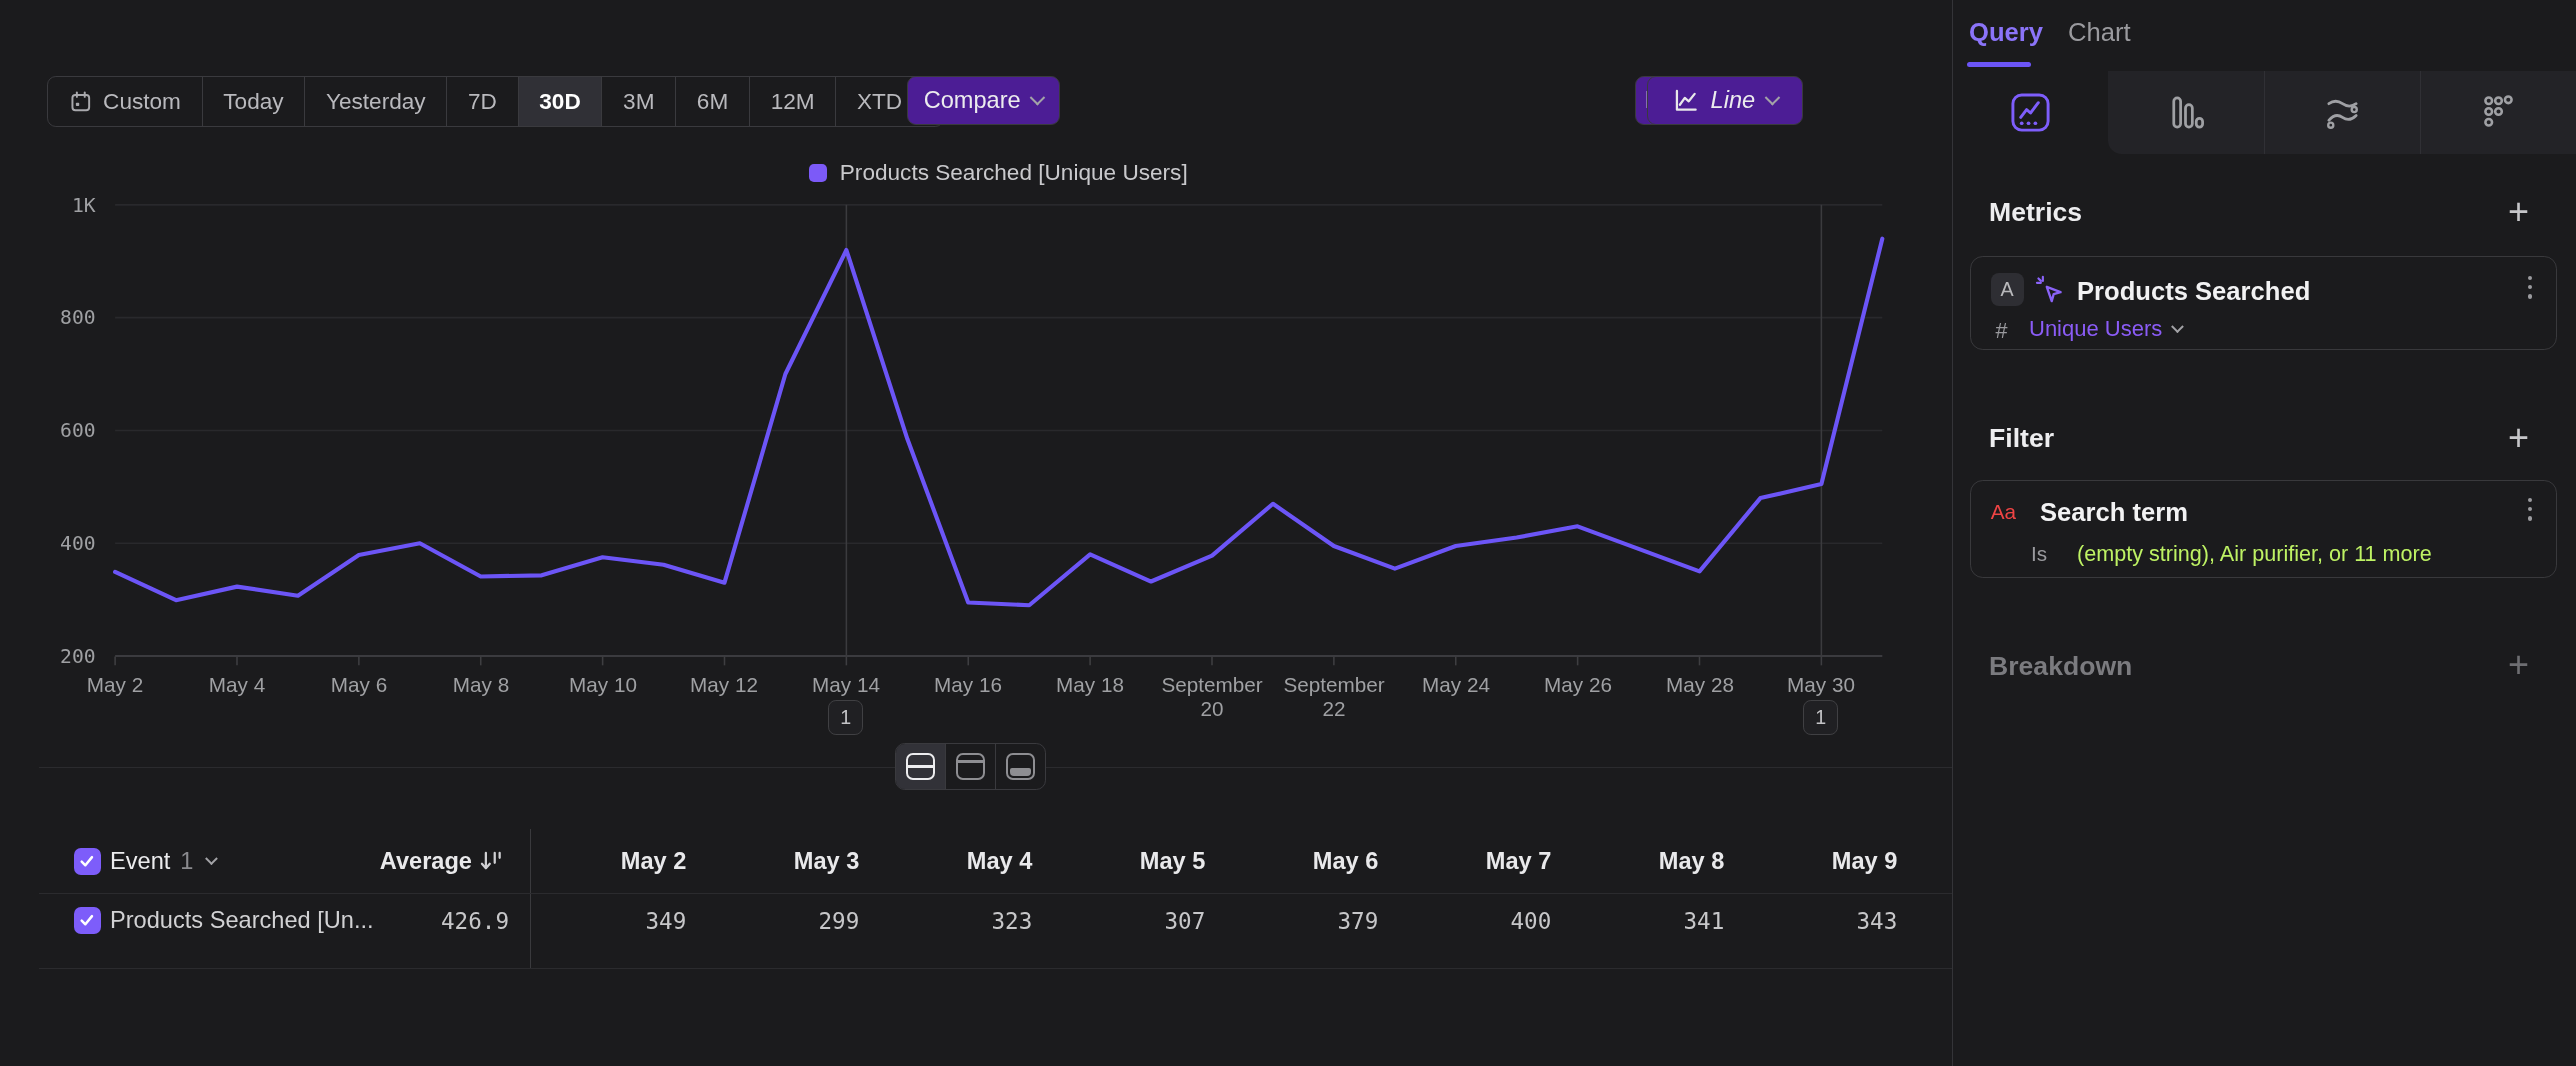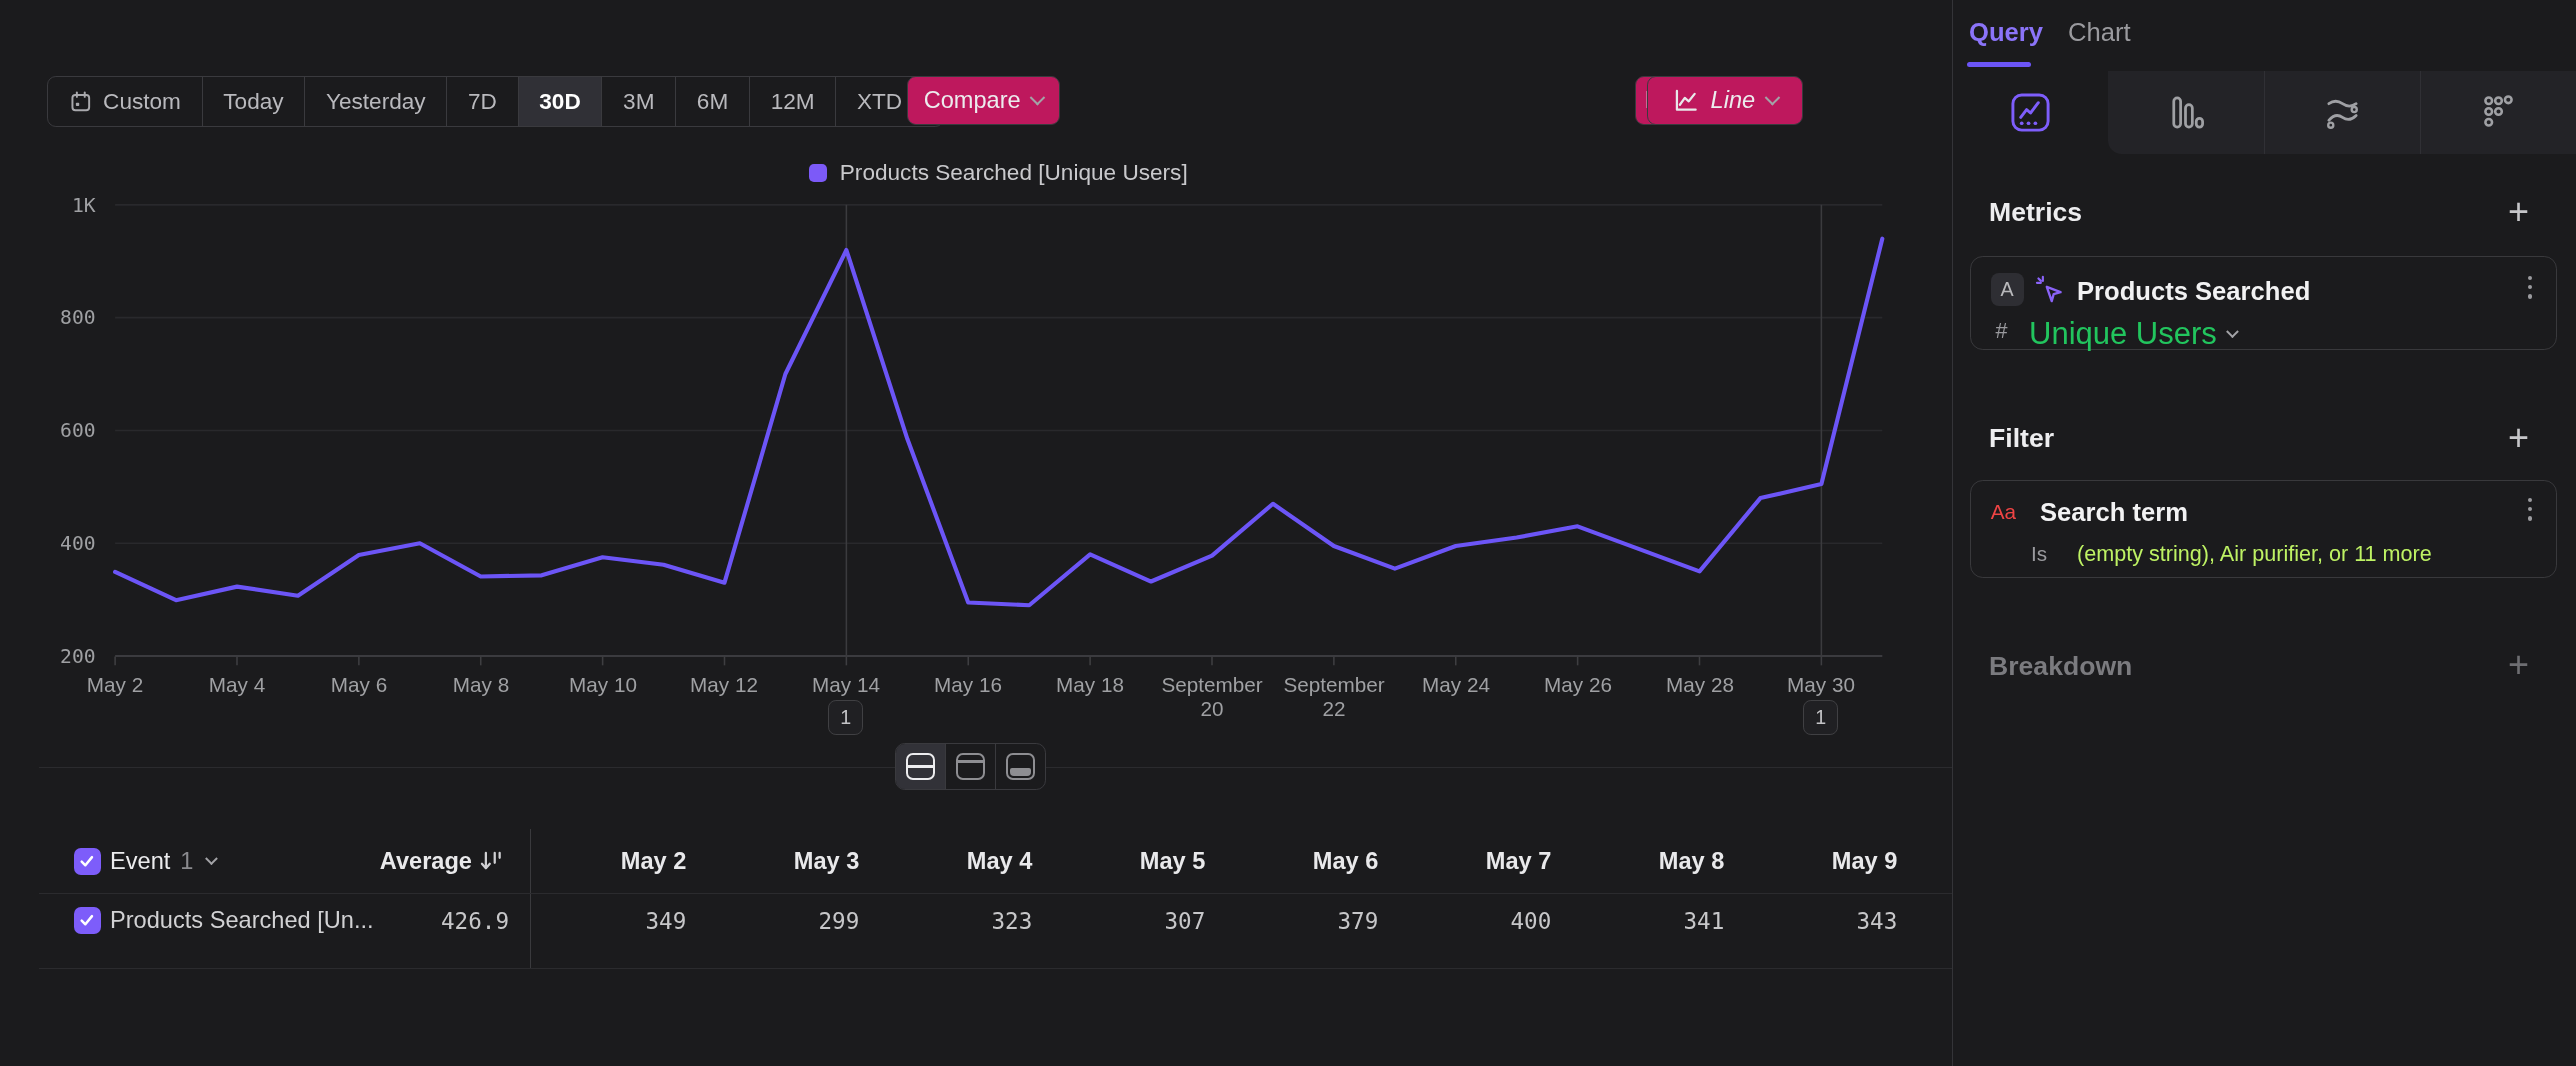--- a/index.html
+++ b/index.html
@@ -8,21 +8,21 @@
   .abs{position:absolute;}
   
   .range-control{position:absolute;left:47px;top:76px;height:49px;border:1px solid #3a3a3e;
        border-radius:8.9px;display:flex;overflow:hidden;background:#1b1b1d;}
   .range-item{display:flex;align-items:center;justify-content:center;gap:10.8px;padding:0 20.7px;
        color:#b9b9bd;font-size:22.6px;border-left:1px solid #3a3a3e;white-space:nowrap;cursor:pointer;}
   .range-item:first-child{border-left:none;}
   .range-item.selected{background:#303036;color:#ffffff;font-weight:bold;}
   .btn{position:absolute;top:76px;height:49px;box-sizing:border-box;border:1px solid #3a3a3e;
        border-radius:8.9px;display:flex;align-items:center;justify-content:center;gap:11.8px;
-       color:#ececee;font-size:23.6px;cursor:pointer;background:#be185d;}
+       color:#ececee;font-size:23.6px;cursor:pointer;background:#4c1d95;}
   .chev{width:8.9px;height:8.9px;border-right:2.3px solid #a3a3a7;border-bottom:2.3px solid #a3a3a7;
        transform:rotate(45deg) translate(-2px,-2px);display:inline-block;}
   .chev.small{width:6.9px;height:6.9px;}
   
   .legend{position:absolute;left:115px;top:160px;width:1767px;display:flex;align-items:center;
        justify-content:center;gap:12.8px;}
   .legend-swatch{width:17.7px;height:17.7px;border-radius:4.9px;background:#7c5af8;}
   .legend-label{font-size:22.6px;color:#c9c9cc;}
   
   #chart-svg{position:absolute;left:0;top:0;pointer-events:none;}
@@ -315,21 +315,21 @@
       <line x1="3" y1="9" x2="7" y2="9" stroke="#8a63f8" stroke-width="2.2" stroke-linecap="round"></line>
       <line x1="4.5" y1="4.5" x2="7" y2="7" stroke="#8a63f8" stroke-width="2.2" stroke-linecap="round"></line>
     </svg>
     <div class="card-title" style="left:106px;top:19.7px;">Products Searched</div>
     <div class="kebab" style="top:18.7px;">
         <i></i>
         <i></i>
         <i></i>
       </div>
     <div class="abs dim" style="left:24.6px;top:61px;font-size:21.6px;">#</div>
-    <div class="abs" style="left:58px;top:59px;font-size:31px;color:#22c55e;display:flex;align-items:center;gap:10.8px;">
+    <div class="abs" style="left:58px;top:59px;font-size:22px;color:#8b5cf6;display:flex;align-items:center;gap:10.8px;">
       <span>Unique Users</span>
       <span class="chev small"></span>
     </div>
   </div>
 
   <div class="section-h" style="top:423px;">Filter</div>
   <div class="plus" style="top:421px;">+</div>
 
   <div class="card" style="top:480px;height:98px;">
     <div class="abs" style="left:19.7px;top:18.7px;font-size:20.7px;color:#ef4444;">Aa</div>

